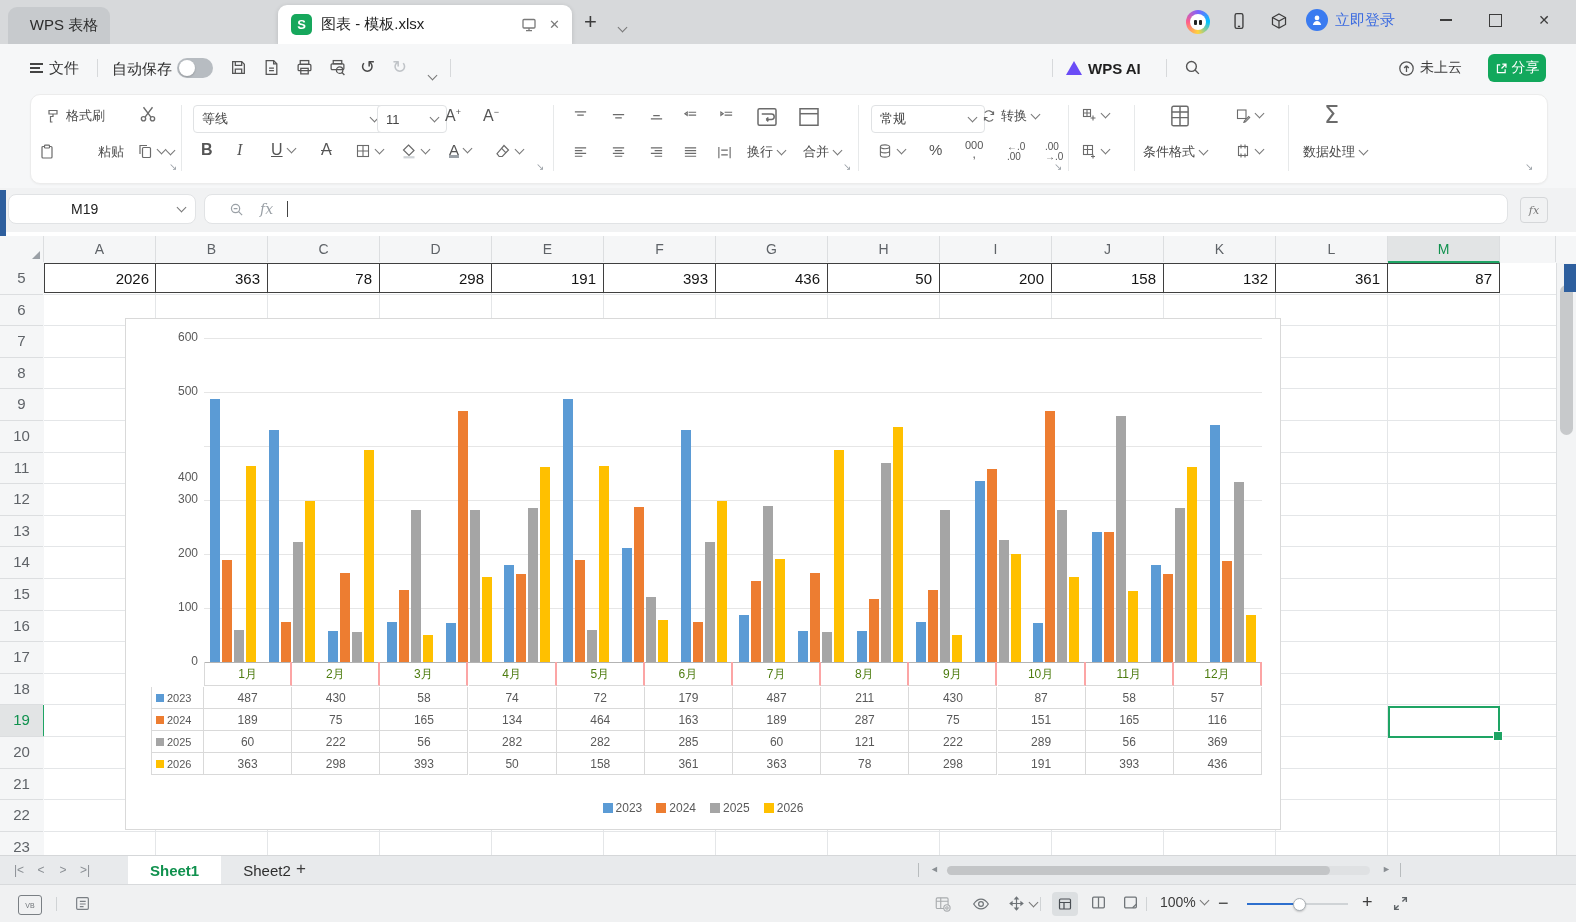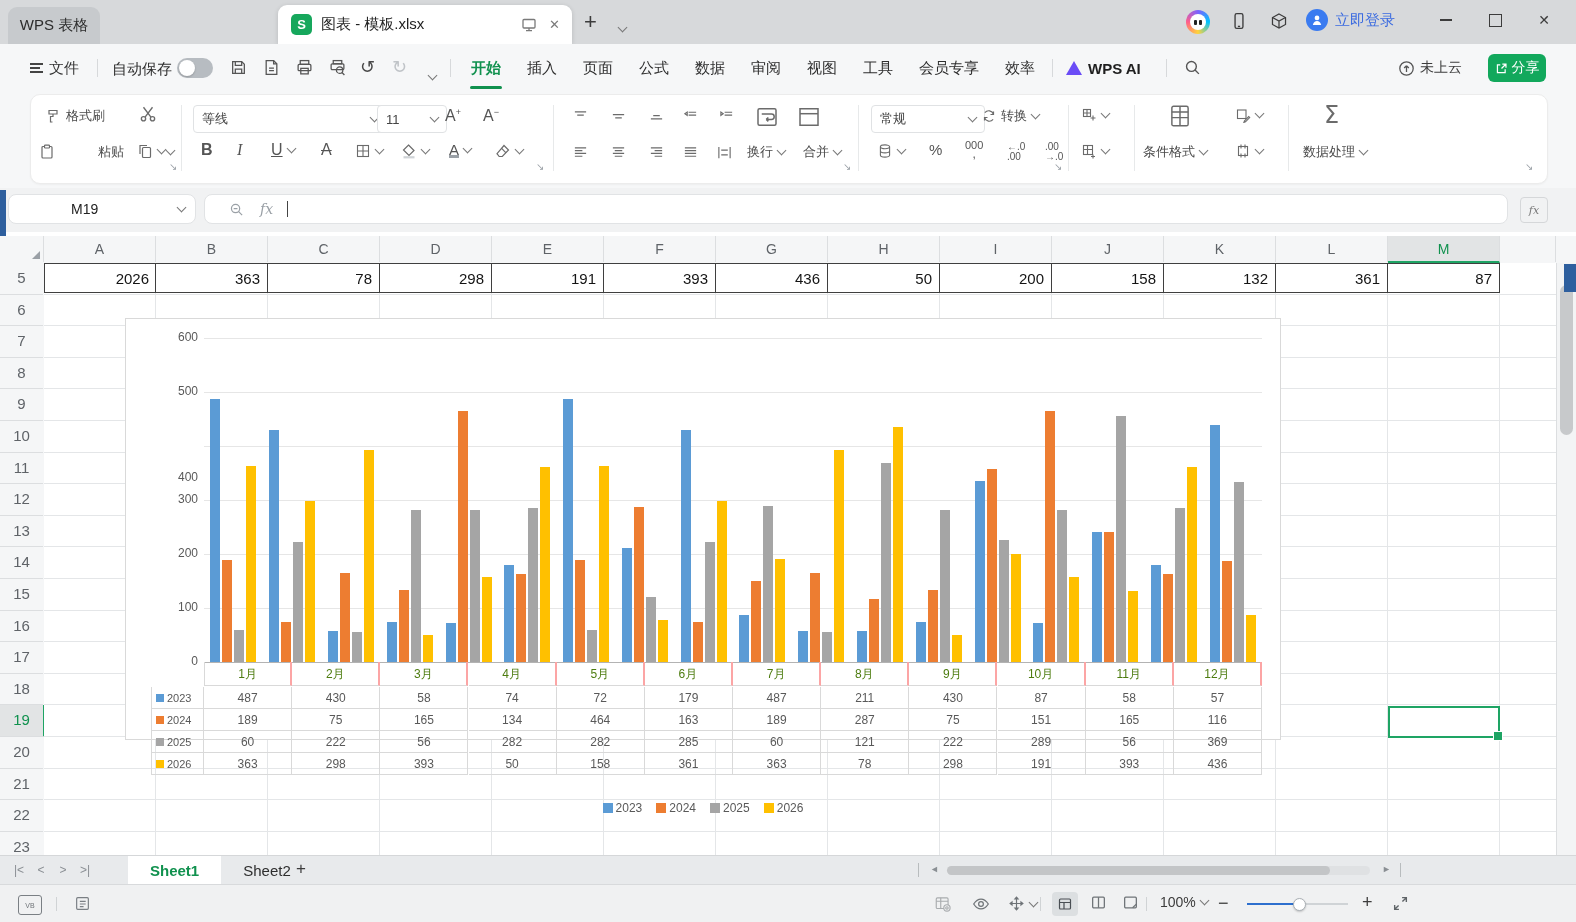--- a/index.html
+++ b/index.html
@@ -6,21 +6,21 @@
   #app{position:relative;width:1576px;height:922px;background:#fff;overflow:hidden;
        font-family:"Liberation Sans","DejaVu Sans",sans-serif;color:#333;}
   .abs{position:absolute;}
   .flex{display:flex;align-items:center;}
   .chev{width:6px;height:6px;border-right:1.4px solid #777;border-bottom:1.4px solid #777;
         transform:rotate(45deg);display:inline-block;margin-left:5px;margin-top:-3px;}
   .vdiv{width:1px;background:#d7d9db;}
   svg{display:block;}
   
   #tabbar{left:0;top:0;width:1576px;height:44px;background:#d7d9db;}
-  .side-tab{top:7px;height:37px;border-radius:9px 9px 0 0;background:#c7cacd;display:flex;align-items:center;justify-content:center;font-size:15px;color:#2c2c2c;}
+  .side-tab{top:7px;height:37px;border-radius:9px 9px 0 0;background:#c7cacd;display:flex;align-items:center;justify-content:center;font-size:15px;color:#2c2c2c;padding-left:10px;}
   #doc-tab{left:278px;top:5px;width:294px;height:39px;border-radius:9px 9px 0 0;background:#fff;box-shadow:0 1px 5px rgba(0,0,0,.14);display:flex;align-items:center;font-size:15px;color:#1f1f1f;}
   .winbtn{top:0;width:42px;height:40px;display:flex;align-items:center;justify-content:center;color:#3c3c3c;}
   
   #menubar{left:0;top:44px;width:1576px;height:48px;background:#f6f7f8;}
   .mtab{font-size:15px;color:#2e2e2e;padding:0 13px;height:48px;display:flex;align-items:center;position:relative;}
   .mtab.active{color:#10914e;font-weight:bold;}
   .mtab.active::after{content:"";position:absolute;left:50%;transform:translateX(-50%);bottom:3px;width:32px;height:3px;background:#10914e;border-radius:2px;}
   
   #ribbon{left:0;top:92px;width:1576px;height:96px;background:#f6f7f8;}
   #ribbon-panel{left:30px;top:2px;width:1516px;height:88px;background:#fff;border:1px solid #ececec;border-radius:10px;box-shadow:0 1px 2px rgba(0,0,0,.04);}
@@ -38,21 +38,21 @@
   .ch.sel{background:#e2e4e5;color:#10914e;border-bottom:2px solid #1EA464;height:25px;}
   #rowheads{left:0;top:263px;width:44px;height:592px;background:#f5f6f7;border-right:1px solid #cfd2d4;overflow:hidden;}
   .rh{position:absolute;left:0;width:43px;text-align:center;font-size:15px;color:#5f6368;border-bottom:1px solid #dcdee0;background:#f5f6f7;}
   .rh.sel{background:#e2e4e5;color:#10914e;border-right:3px solid #1EA464;}
   #cells{left:44px;top:263px;width:1512px;height:592px;background:#fff;overflow:hidden;
     background-image:repeating-linear-gradient(to right,transparent 0 111px,#e4e6e8 111px 112px),
                      repeating-linear-gradient(to bottom,transparent 0 30.6px,#e4e6e8 30.6px 31.6px);}
   .r5cell{position:absolute;top:0;height:30px;border:1px solid #3f3f3f;background:#fff;
           font-size:15px;color:#141414;text-align:right;line-height:29px;padding-right:7px;box-sizing:border-box;}
   
-  #chart{left:125px;top:318px;width:1156px;height:422px;background:#fff;border:1px solid #d9d9d9;box-sizing:border-box;}
+  #chart{left:125px;top:318px;width:1156px;height:512px;background:#fff;border:1px solid #d9d9d9;box-sizing:border-box;}
   .ylab{position:absolute;width:46px;text-align:right;font-size:12px;color:#595959;}
   .gline{position:absolute;height:1px;}
   .bar{position:absolute;width:10px;}
   .xcell{position:absolute;height:24px;border-right:2px solid #fca5a5;text-align:center;font-size:12px;color:#4d7c0f;line-height:24px;box-sizing:border-box;}
   .tcell{position:absolute;height:22px;border-right:1px solid #d9d9d9;border-bottom:1px solid #d9d9d9;text-align:center;font-size:12px;color:#595959;line-height:22px;box-sizing:border-box;}
   .swatch{display:inline-block;width:8px;height:8px;margin-right:3px;}
   
   #vscroll{left:1556px;top:263px;width:20px;height:592px;background:#f3f4f5;border-left:1px solid #dcdee0;}
   #sheetbar{left:0;top:855px;width:1576px;height:29px;background:#e8eaec;border-top:1px solid #d5d7d9;}
   .navbtn{font-size:12px;color:#8a8f94;width:22px;text-align:center;}
@@ -157,32 +157,20 @@
           <rect x="4" y="1.5" width="8" height="3"></rect>
           <rect x="2" y="4.5" width="12" height="5.5" rx="1"></rect>
           <circle cx="10" cy="10.5" r="3"></circle>
           <path d="M12.2 12.7L14.5 15"></path>
         </svg>
     </div>
     <div class="abs" style="left:360px;top:12px;font-size:18px;color:#4a4a4a;">↺</div>
     <div class="abs" style="left:392px;top:12px;font-size:18px;color:#c0c4c8;">↻</div>
     <div class="abs" style="left:424px;top:21px;"><span class="chev"></span></div>
     <div class="abs vdiv" style="left:450px;top:15px;height:18px;"></div>
-    <div class="abs flex" style="left:458px;top:0;height:48px;" id="menu-tabs">
-        <div class="mtab active">开始</div>
-        <div class="mtab">插入</div>
-        <div class="mtab">页面</div>
-        <div class="mtab">公式</div>
-        <div class="mtab">数据</div>
-        <div class="mtab">审阅</div>
-        <div class="mtab">视图</div>
-        <div class="mtab">工具</div>
-        <div class="mtab">会员专享</div>
-        <div class="mtab">效率</div>
-      </div>
     <div class="abs vdiv" style="left:1052px;top:15px;height:18px;"></div>
     <div class="abs flex" style="left:1066px;top:0;height:48px;">
       <span style="width:0;height:0;border-left:8px solid transparent;border-right:8px solid transparent;border-bottom:14px solid #6A4CF6;filter:hue-rotate(0deg);margin-right:6px;"></span>
       <span style="font-size:15px;font-weight:bold;color:#1f1f1f;">WPS AI</span>
     </div>
     <div class="abs vdiv" style="left:1166px;top:15px;height:18px;"></div>
     <div class="abs ricon" style="left:1184px;top:15px;">
       <svg width="17" height="17" viewBox="0 0 16 16" stroke="#555" fill="none" stroke-width="1.3">
           <circle cx="7" cy="7" r="4.6"></circle>
           <path d="M10.4 10.4L14 14"></path>

